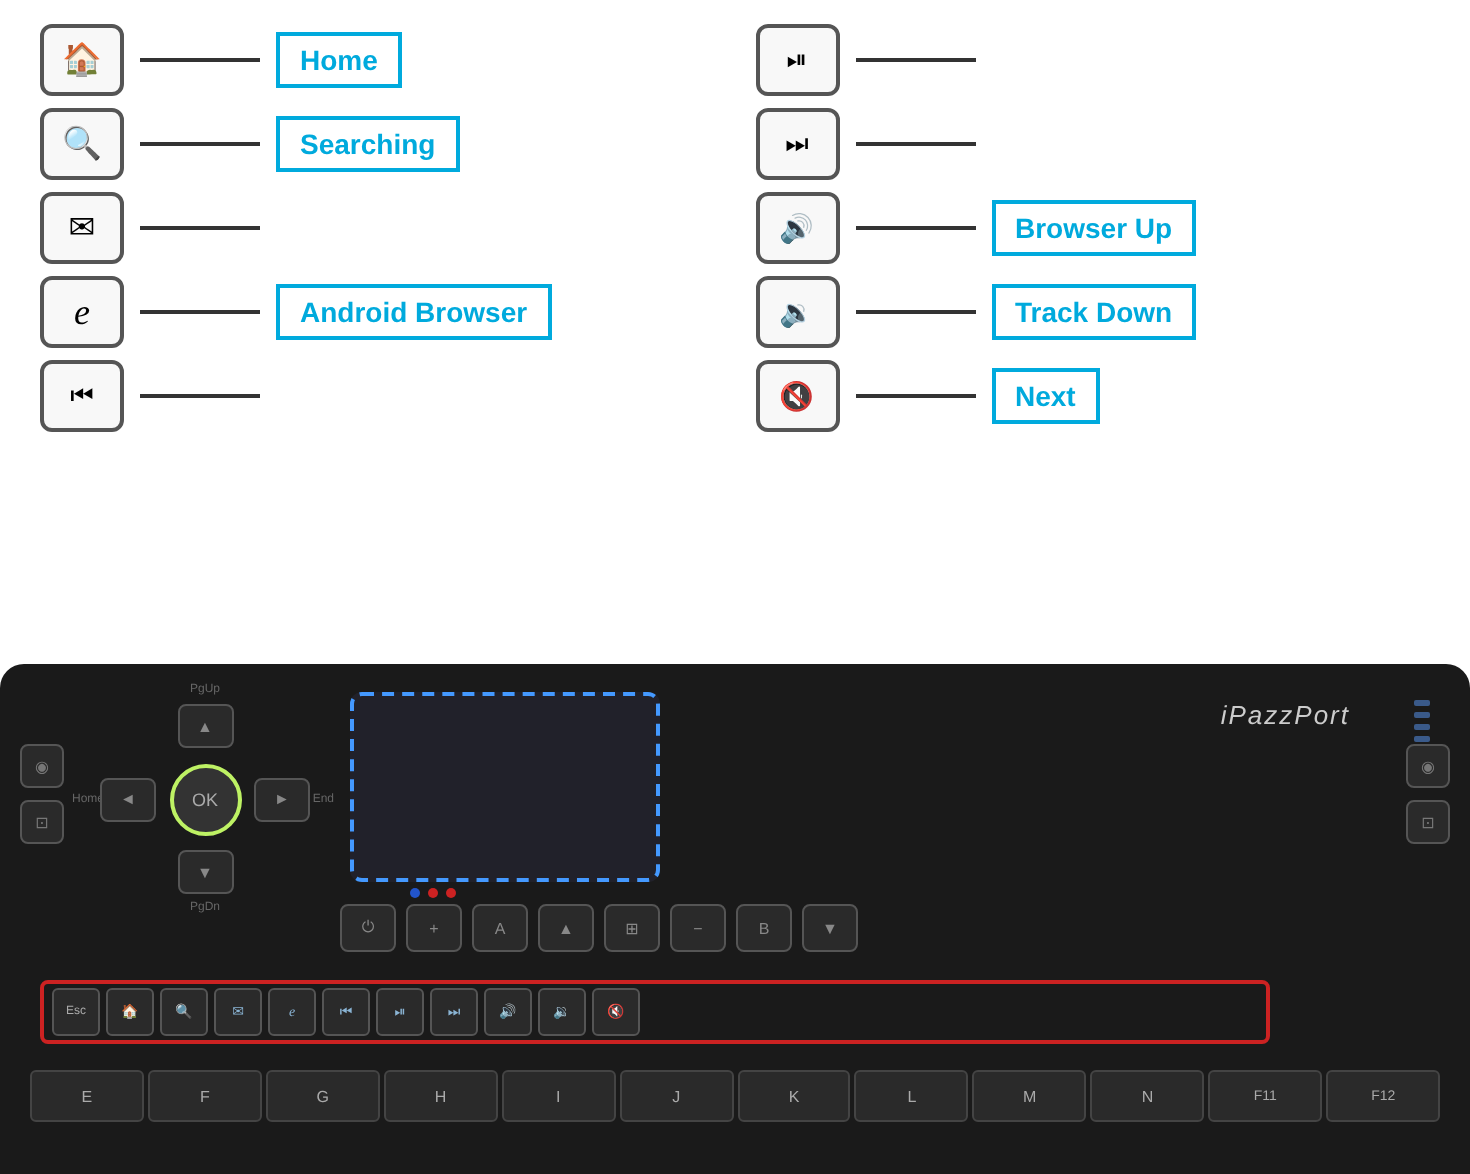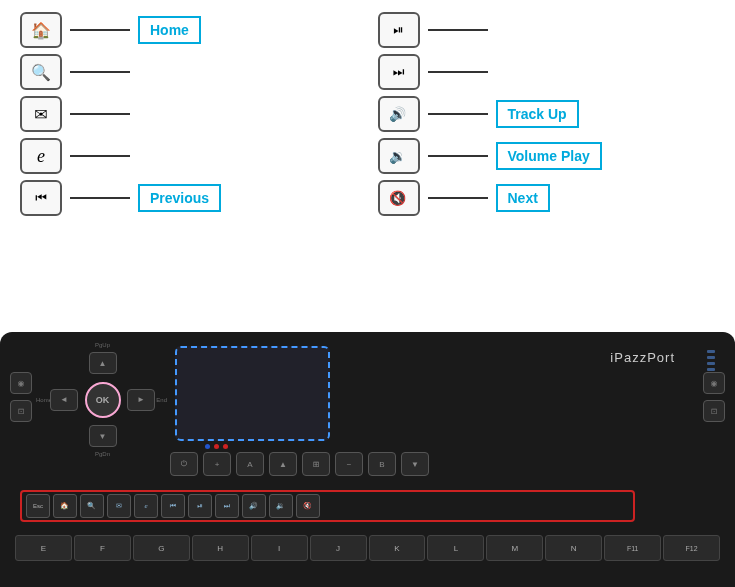--- a/index.html
+++ b/index.html
@@ -74,20 +74,21 @@
       height: 100%;
     }
 
     
     .brand-label {
       position: absolute;
       top: 18px;
       right: 60px;
       color: #ccc;
       font-size: 13px;
+      font-style: italic;
       letter-spacing: 1px;
     }
 
     
     .touchpad {
       position: absolute;
       top: 14px;
       left: 175px;
       width: 155px;
       height: 95px;
@@ -107,27 +108,27 @@
 
     .dpad-center {
       position: absolute;
       top: 50%;
       left: 50%;
       transform: translate(-50%, -50%);
       width: 36px;
       height: 36px;
       border-radius: 50%;
       background: #333;
-      border: 2px solid #f9a8d4;
+      border: 2px solid #bef264;
       display: flex;
       align-items: center;
       justify-content: center;
       color: #aaa;
       font-size: 9px;
-      font-weight: bold;
+      font-weight: normal;
     }
 
     .dpad-btn {
       position: absolute;
       width: 28px;
       height: 22px;
       background: #2a2a2a;
       border: 1px solid #555;
       border-radius: 4px;
       display: flex;
@@ -305,62 +306,63 @@
 
     <div class="legend-item">
       <div class="key-icon">🏠</div>
       <div class="connector-line"></div>
       <div class="label-box">Home</div>
     </div>
 
     <div class="legend-item">
       <div class="key-icon">🔍</div>
       <div class="connector-line"></div>
+      <div class="label-box">Searching</div>
     </div>
 
     <div class="legend-item">
       <div class="key-icon">✉</div>
       <div class="connector-line"></div>
     </div>
 
     <div class="legend-item">
       <div class="key-icon" style="font-style:italic;font-family:serif;font-size:18px;">e</div>
       <div class="connector-line"></div>
+      <div class="label-box">Android Browser</div>
     </div>
 
     <div class="legend-item">
       <div class="key-icon" style="font-size:13px;">⏮</div>
       <div class="connector-line"></div>
-      <div class="label-box">Previous</div>
     </div>
 
   </div>
 
   <div style="display:flex;flex-direction:column;gap:6px;">
 
     <div class="legend-item">
       <div class="key-icon" style="font-size:13px;">⏯</div>
       <div class="connector-line"></div>
     </div>
 
     <div class="legend-item">
       <div class="key-icon" style="font-size:13px;">⏭</div>
       <div class="connector-line"></div>
     </div>
 
     <div class="legend-item">
       <div class="key-icon" style="font-size:14px;">🔊</div>
       <div class="connector-line"></div>
-      <div class="label-box">Track Up</div>
+      <div class="label-box">Browser Up</div>
     </div>
 
     <div class="legend-item">
       <div class="key-icon" style="font-size:14px;">🔉</div>
       <div class="connector-line"></div>
-      <div class="label-box">Volume Play</div>
+      <div class="label-box">Track Down</div>
     </div>
 
     <div class="legend-item">
       <div class="key-icon" style="font-size:14px;">🔇</div>
       <div class="connector-line"></div>
       <div class="label-box">Next</div>
     </div>
 
   </div>
 </div>

